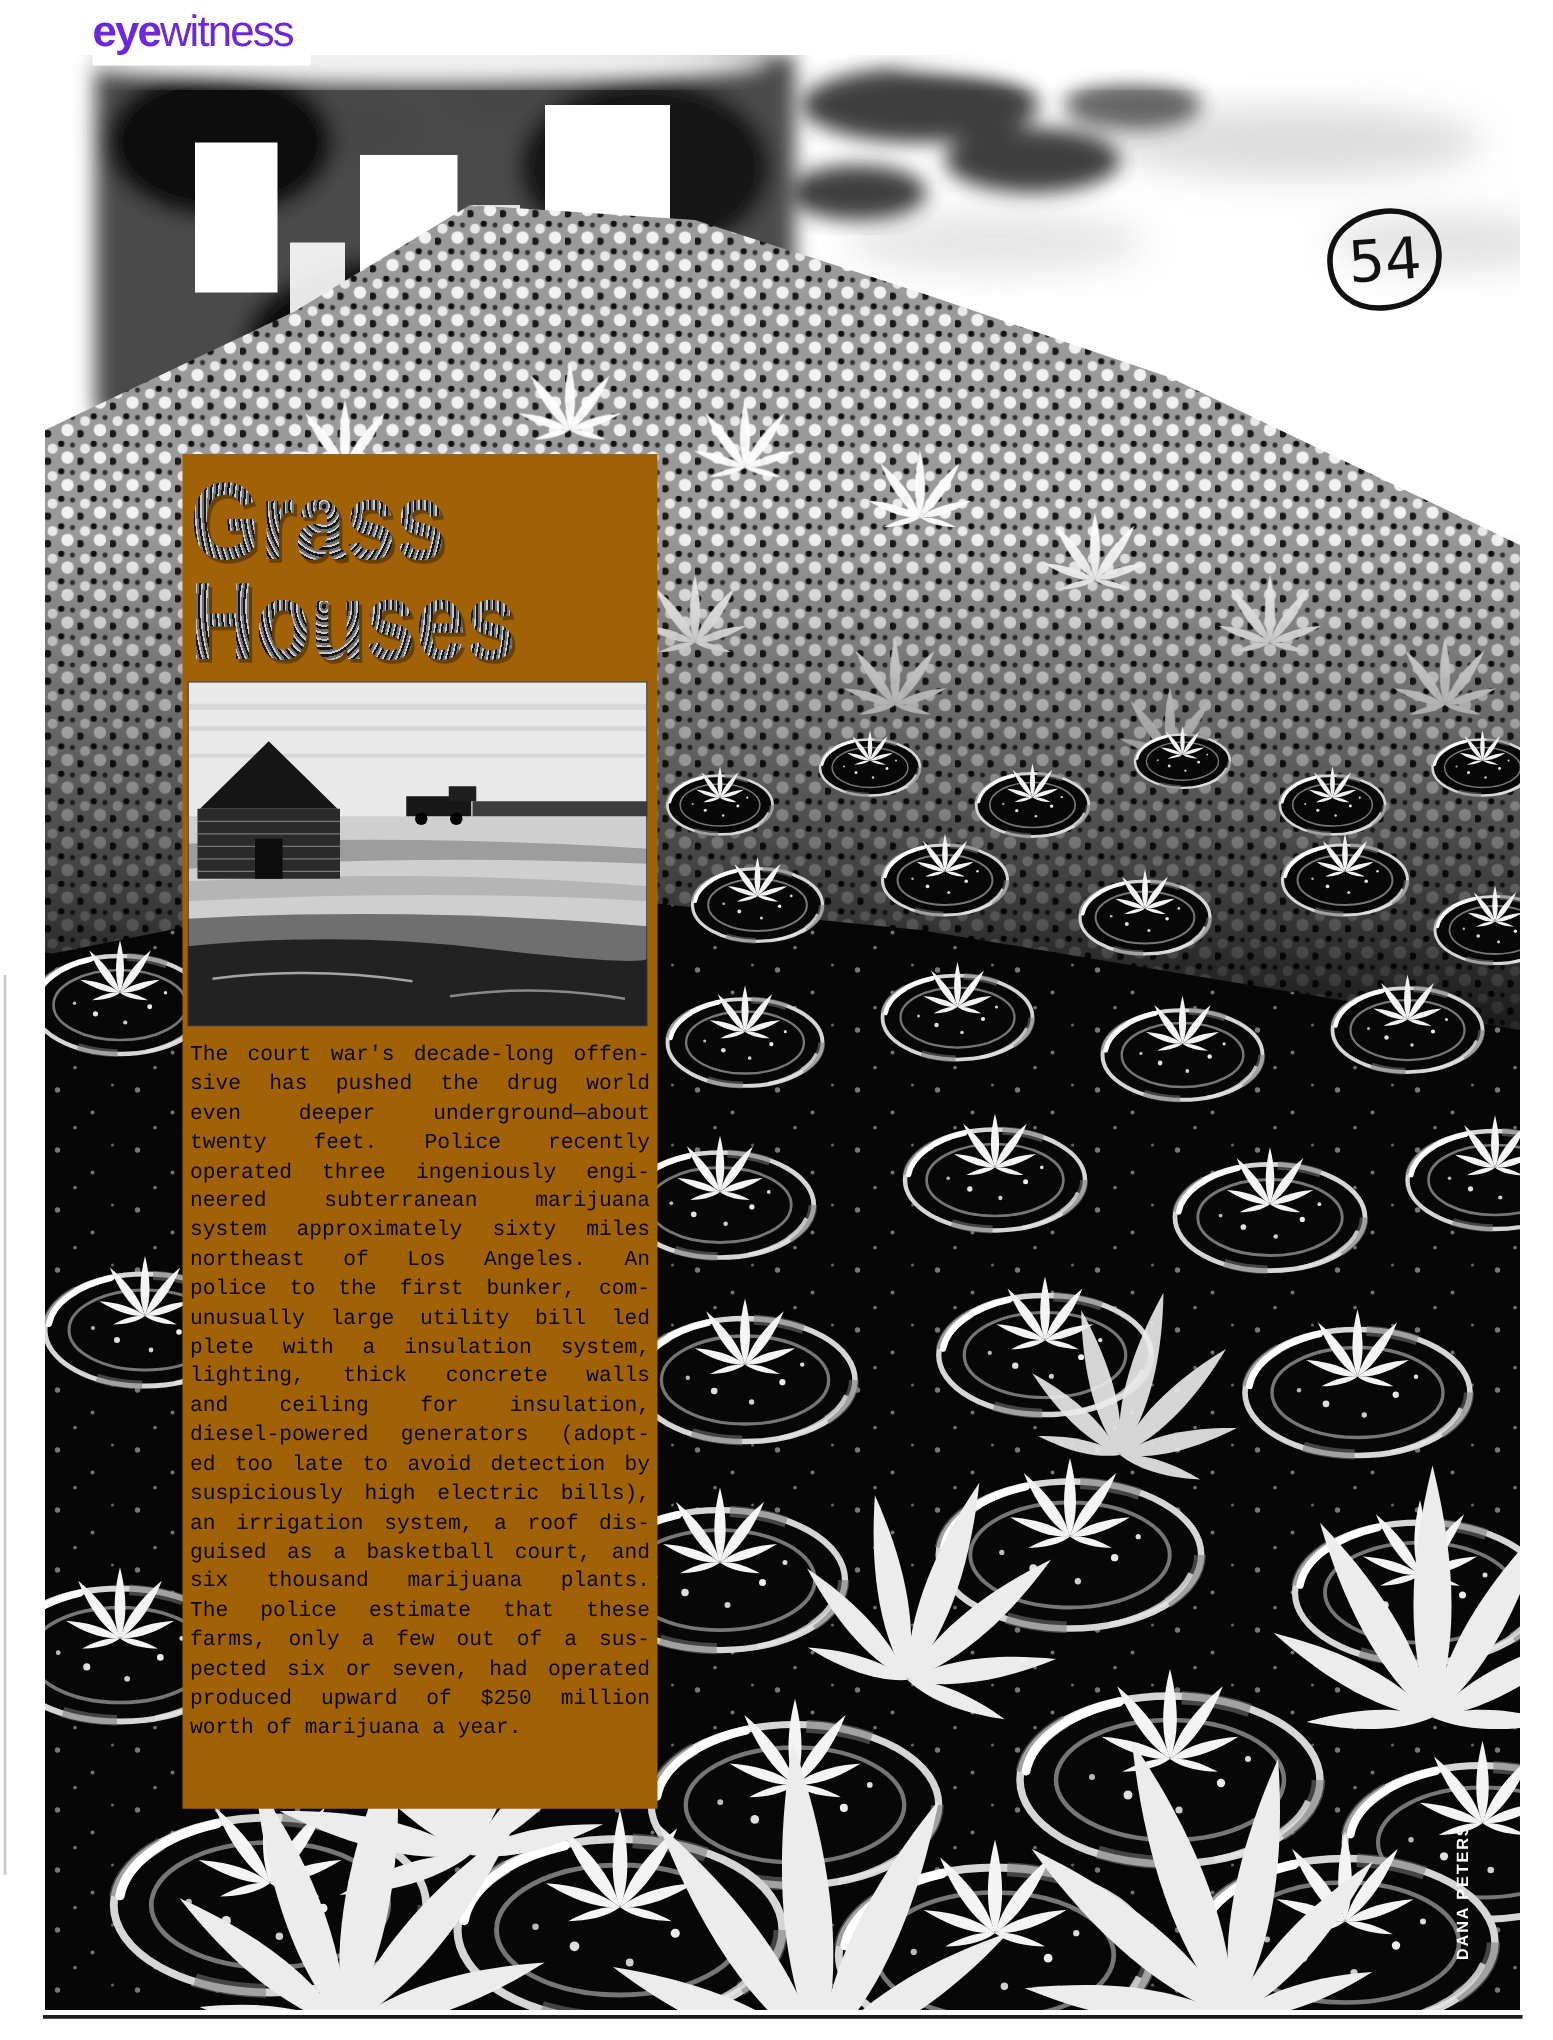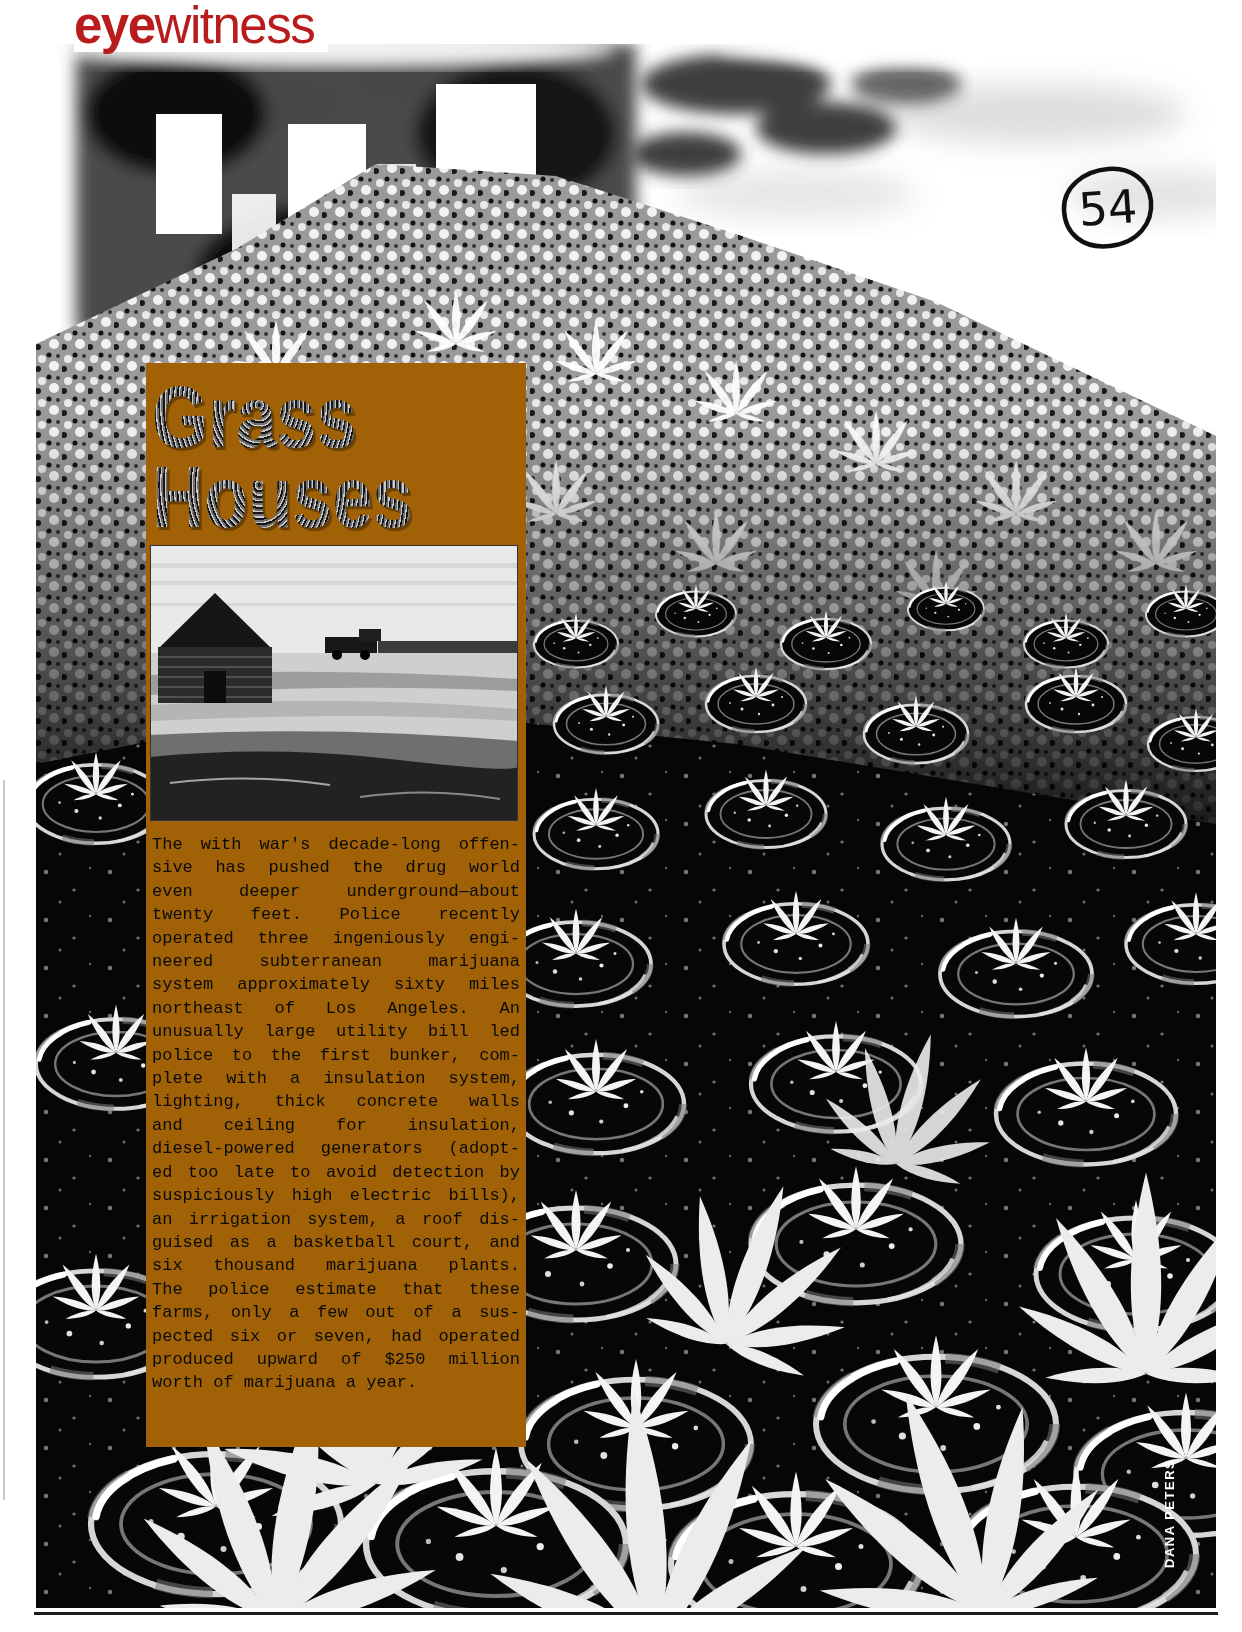--- a/index.html
+++ b/index.html
@@ -3,22 +3,22 @@
 <meta charset="utf-8">
 <style>
   html,body{margin:0;padding:0;background:#fff;}
   .page{position:relative;width:1242px;height:1632px;background:#ffffff;overflow:hidden;
         font-family:"Liberation Sans",sans-serif;}
 
   
   .photo{position:absolute;left:36px;top:44px;width:1180px;height:1564px;}
 
   
-  .masthead{position:absolute;left:74px;top:2px;font-size:51px;line-height:48px;
-            letter-spacing:-1.5px;color:#b91c1c;background:#fff;padding:0 14px 2px 0;text-align:right;}
+  .masthead{position:absolute;left:74px;top:2px;font-size:35px;line-height:48px;
+            letter-spacing:-1.5px;color:#6d28d9;background:#fff;padding:0 14px 2px 0;text-align:right;}
   .masthead .mb{font-weight:900;}
   .masthead .mr{font-weight:400;}
 
   
   .pagenum{position:absolute;left:1056px;top:164px;width:104px;height:92px;}
 
   
   .articlebox{position:absolute;left:146px;top:363px;width:380px;height:1084px;background:#a16207;}
   .title{padding:14px 0 0 6px;}
   .tl{font-weight:800;font-size:88px;line-height:80px;letter-spacing:0;
@@ -281,30 +281,30 @@
       <g transform="translate(175,84)">
         <rect x="0" y="8" width="52" height="16" fill="#181818"></rect>
         <rect x="34" y="0" width="22" height="12" fill="#1f1f1f"></rect>
         <circle cx="12" cy="26" r="5" fill="#000"></circle>
           <circle cx="40" cy="26" r="5" fill="#000"></circle>
       </g>
       <rect width="368" height="276" fill="none" stroke="#333" stroke-width="2"></rect>
     </svg>
 
     <div class="bodytext">
-      <div class="tline">The with war's decade-long offen-</div>
+      <div class="tline">The court war's decade-long offen-</div>
       <div class="tline">sive has pushed the drug world</div>
       <div class="tline">even deeper underground—about</div>
       <div class="tline">twenty feet. Police recently</div>
       <div class="tline">operated three ingeniously engi-</div>
       <div class="tline">neered subterranean marijuana</div>
       <div class="tline">system approximately sixty miles</div>
       <div class="tline">northeast of Los Angeles. An</div>
+      <div class="tline">police to the first bunker, com-</div>
       <div class="tline">unusually large utility bill led</div>
-      <div class="tline">police to the first bunker, com-</div>
       <div class="tline">plete with a insulation system,</div>
       <div class="tline">lighting, thick concrete walls</div>
       <div class="tline">and ceiling for insulation,</div>
       <div class="tline">diesel-powered generators (adopt-</div>
       <div class="tline">ed too late to avoid detection by</div>
       <div class="tline">suspiciously high electric bills),</div>
       <div class="tline">an irrigation system, a roof dis-</div>
       <div class="tline">guised as a basketball court, and</div>
       <div class="tline">six thousand marijuana plants.</div>
       <div class="tline">The police estimate that these</div>

